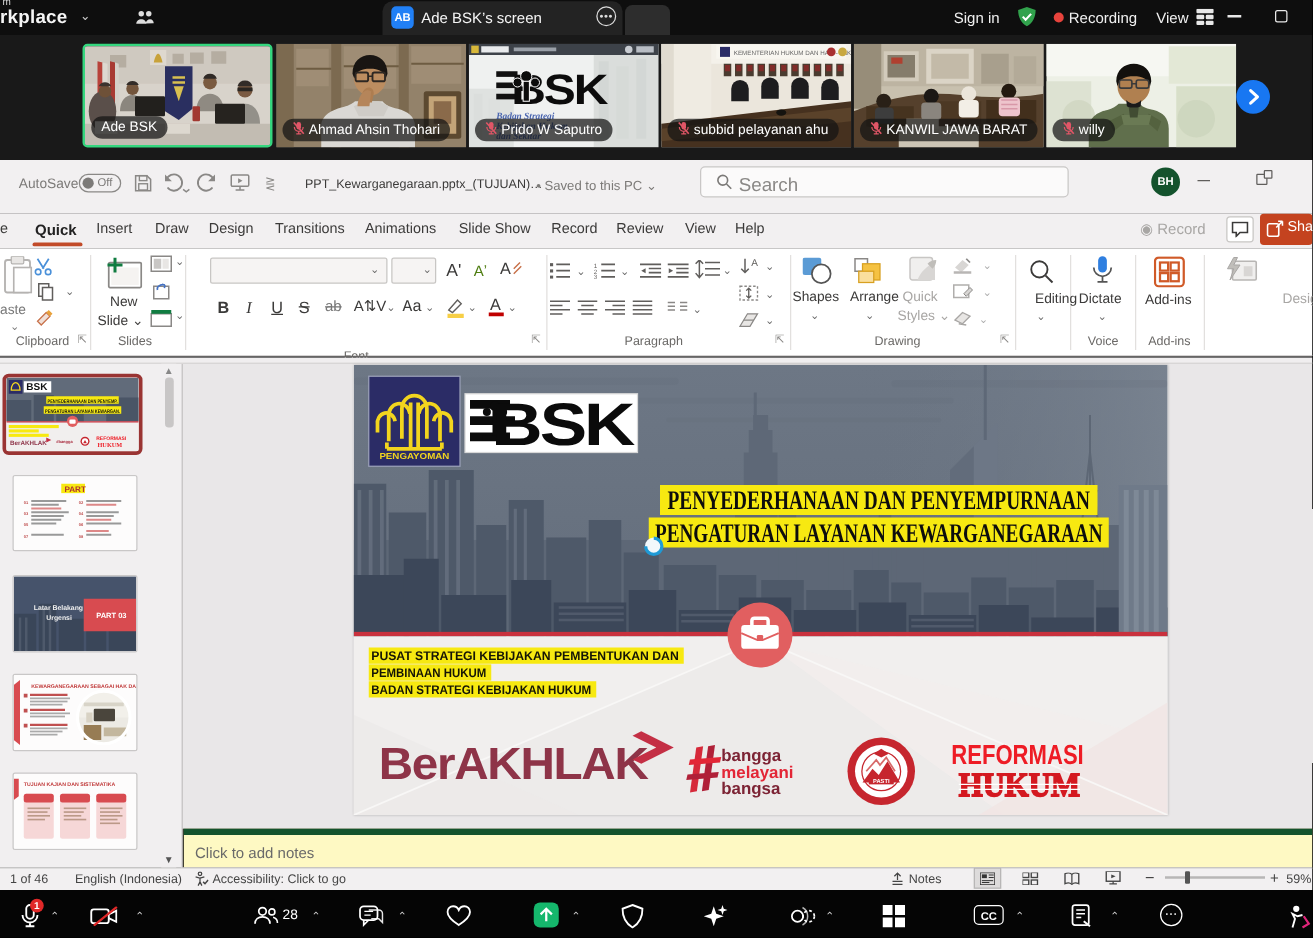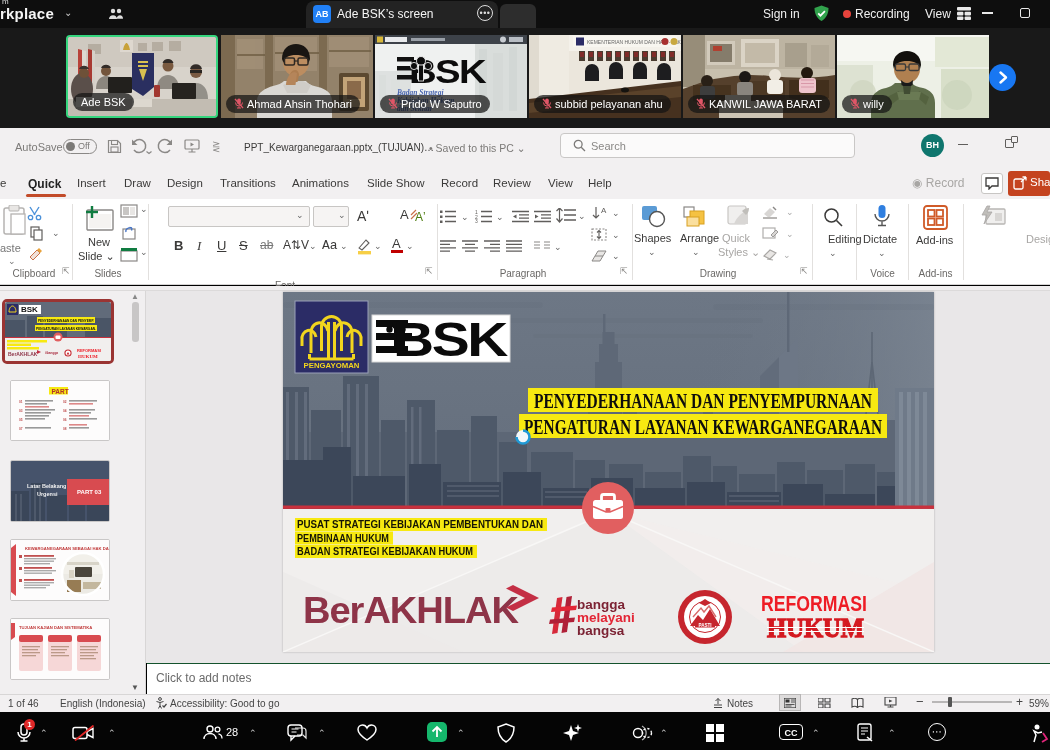--- a/index.html
+++ b/index.html
@@ -19,21 +19,21 @@
 #menurow { left:0; top:171px; width:1050px; height:28px; background:#f2f0f1; }
 .mtab { position:absolute; top:177px; font-size:11.5px; color:#3b3a39; }
 #ribbon { left:0; top:199px; width:1050px; height:86px; background:#fff; border-bottom:1px solid #d5d3d3; font-size:10px; color:#5c5a58; }
 .vsep { position:absolute; top:204px; height:76px; width:1px; background:#e2e0de; }
 .glabel { position:absolute; top:268px; font-size:10px; color:#6a6866; text-align:center; }
 .launch { position:absolute; top:266px; font-size:9px; color:#8a8886; }
 #ribbonedge { left:0; top:286px; width:1050px; height:5px; background:#f0eeef; border-bottom:1px solid #dcdada; }
 
 #editor { left:146px; top:291px; width:904px; height:372px; background:#e9e7e8; }
 #panel { left:0; top:291px; width:146px; height:403px; background:#f1eff0; border-right:1px solid #d8d6d6; }
-#notes { left:147px; top:663px; width:903px; height:31px; background:#ffffff; border-top:1px solid #14532d; color:#6a6a6a; font-size:12px; }
+#notes { left:147px; top:663px; width:903px; height:31px; background:#fef9c3; border-top:5px solid #14532d; color:#6a6a6a; font-size:12px; }
 #statusbar { left:0; top:694px; width:1050px; height:18px; background:#f2f0f1; border-top:1px solid #d8d6d6; font-size:10px; color:#4a4a4a; }
 #taskbar { left:0; top:712px; width:1050px; height:38px; background:#050505; }
 
 #slide { left:283px; top:292px; width:651px; height:360px; background:#fff; box-shadow:0 0 2px rgba(0,0,0,.25); }
 
 .thumb { position:absolute; left:10px; width:100px; background:#fff; border:1px solid #c9c7c7; border-radius:2px; overflow:hidden; }
 </style>
 </head>
 <body>
 
@@ -337,22 +337,22 @@
     <path d="M8 10 v3 m-3.5 0 h7" stroke="#8a8886" stroke-width="1.2"></path>
   </svg>
 <div class="abs" style="left:212px;top:141px;font-size:10px;color:#8a8886;">⋛</div>
 <div class="abs" style="left:244px;top:142px;font-size:10px;color:#3b3a39;">PPT_Kewarganegaraan.pptx_(TUJUAN)…</div>
 <div class="abs" style="left:429px;top:142px;font-size:10.5px;color:#7c7a78;">• Saved to this PC ⌄</div>
 <div class="abs" style="left:560px;top:133px;width:295px;height:25px;background:#fbfafa;border:1px solid #c9c7c6;border-radius:4px;"></div>
 <svg class="abs" style="left:573px;top:139px" width="13" height="13" viewBox="0 0 13 13">
     <circle cx="5.2" cy="5.2" r="3.9" fill="none" stroke="#7c7a78" stroke-width="1.3"></circle>
     <path d="M8.2 8.2 L12 12" stroke="#7c7a78" stroke-width="1.3"></path>
   </svg>
-<div class="abs" style="left:591px;top:140px;font-size:11px;color:#8a8886;">Search</div>
-<div class="abs" style="left:921px;top:134px;width:23px;height:23px;border-radius:50%;background:#0f766e;color:#fff;font-size:9px;font-weight:bold;text-align:center;line-height:23px;">BH</div>
+<div class="abs" style="left:591px;top:140px;font-size:15px;color:#8a8886;">Search</div>
+<div class="abs" style="left:921px;top:134px;width:23px;height:23px;border-radius:50%;background:#14532d;color:#fff;font-size:9px;font-weight:bold;text-align:center;line-height:23px;">BH</div>
 <div class="abs" style="left:958px;top:144px;width:10px;height:1.4px;background:#605e5c;"></div>
 <div class="abs" style="left:1005px;top:139px;width:9px;height:9px;border:1.2px solid #605e5c;border-radius:1px;"></div>
 <div class="abs" style="left:1011px;top:136px;width:7px;height:7px;border:1.2px solid #605e5c;border-radius:1px;background:#f2f0f1;"></div>
 <div class="abs" id="menurow"></div>
 <div class="abs mtab" style="left:0;">e</div>
 <div class="abs mtab" style="left:28px;font-size:12px;color:#222;font-weight:bold;">Quick</div>
 <div class="abs" style="left:26px;top:194px;width:40px;height:3px;background:#c24b29;border-radius:2px;"></div>
 <div class="abs mtab" style="left:77px;">Insert</div>
 <div class="abs mtab" style="left:124px;">Draw</div>
 <div class="abs mtab" style="left:167px;">Design</div>
@@ -430,21 +430,21 @@
     <rect x="1" y="1" width="16" height="3" fill="#107c41"></rect>
   </svg>
 <div class="abs" style="left:140px;top:247px;font-size:9px;color:#666;">⌄</div>
 <div class="abs glabel" style="left:78px;width:60px;">Slides</div>
 
 <div class="abs" style="left:168px;top:206px;width:142px;height:21px;background:#f6f4f3;border:1px solid #c8c6c4;border-radius:2px;"></div>
 <div class="abs" style="left:296px;top:210px;font-size:9px;color:#666;">⌄</div>
 <div class="abs" style="left:313px;top:206px;width:36px;height:21px;background:#f6f4f3;border:1px solid #c8c6c4;border-radius:2px;"></div>
 <div class="abs" style="left:338px;top:210px;font-size:9px;color:#666;">⌄</div>
 <div class="abs" style="left:357px;top:208px;font-size:14px;color:#3b3a39;">Aʹ</div>
-<div class="abs" style="left:379px;top:210px;font-size:12px;color:#4d7c0f;margin-left:36px;">Aʼ</div>
+<div class="abs" style="left:379px;top:210px;font-size:12px;color:#4d7c0f;">Aʼ</div>
 <svg class="abs" style="left:400px;top:206px" width="18" height="18" viewBox="0 0 18 18">
     <text x="0" y="13" font-size="13" fill="#3b3a39" font-family="Liberation Sans">A</text>
     <path d="M11 9 l5-5 m-5 9 l6-6" stroke="#c8714a" stroke-width="1.2"></path>
   </svg>
 <div class="abs" style="left:174px;top:238px;font-size:13px;font-weight:bold;color:#3b3a39;">B</div>
 <div class="abs" style="left:197px;top:238px;font-size:13px;font-style:italic;font-family:'Liberation Serif',serif;color:#3b3a39;">I</div>
 <div class="abs" style="left:217px;top:238px;font-size:13px;text-decoration:underline;color:#3b3a39;">U</div>
 <div class="abs" style="left:239px;top:238px;font-size:13px;text-decoration:line-through;color:#3b3a39;">S</div>
 <div class="abs" style="left:260px;top:238px;font-size:12px;text-decoration:line-through;color:#777;">ab</div>
 <div class="abs" style="left:283px;top:238px;font-size:12px;color:#3b3a39;">A⇅V</div>
@@ -1008,21 +1008,21 @@
     <div style="margin:7px 0 0 9px;">Click to add notes</div>
   </div>
 <div class="abs" id="statusbar"></div>
 <div class="abs" style="left:8px;top:698px;font-size:10px;color:#444;">1 of 46</div>
 <div class="abs" style="left:60px;top:698px;font-size:10px;color:#444;">English (Indonesia)</div>
 <svg class="abs" style="left:155px;top:697px" width="12" height="12" viewBox="0 0 12 12">
     <circle cx="5" cy="2" r="1.4" fill="none" stroke="#444" stroke-width="1"></circle>
     <path d="M1.5 4.5 l3.5 1 v3 l-1.5 3 m1.5-3 l1.5 3 m-1.5-6 l3.5-1" fill="none" stroke="#444" stroke-width="1"></path>
     <path d="M7.5 8.5 l1.5 1.5 2.5-3" fill="none" stroke="#444" stroke-width="1.2"></path>
   </svg>
-<div class="abs" style="left:170px;top:698px;font-size:10px;color:#444;">Accessibility: Good to go</div>
+<div class="abs" style="left:170px;top:698px;font-size:10px;color:#444;">Accessibility: Click to go</div>
 <svg class="abs" style="left:712px;top:697px" width="12" height="12" viewBox="0 0 12 12">
     <path d="M2 8 h8 M2 10.5 h8 M6 7 V1.5 M3.5 4 L6 1.5 8.5 4" fill="none" stroke="#444" stroke-width="1"></path>
   </svg>
 <div class="abs" style="left:727px;top:698px;font-size:10px;color:#444;">Notes</div>
 <div class="abs" style="left:779px;top:694px;width:22px;height:17px;background:#dddbdb;border:1px solid #b8b6b6;"></div>
 <svg class="abs" style="left:784px;top:698px" width="12" height="10" viewBox="0 0 12 10">
     <rect x="0" y="0" width="12" height="10" fill="none" stroke="#333" stroke-width="1.2"></rect>
     <rect x="1.5" y="1.5" width="4" height="3" fill="#333"></rect>
     <path d="M7 2 h4 M7 4 h4 M1.5 6.5 h9 M1.5 8 h6" stroke="#333" stroke-width=".8"></path>
   </svg>

